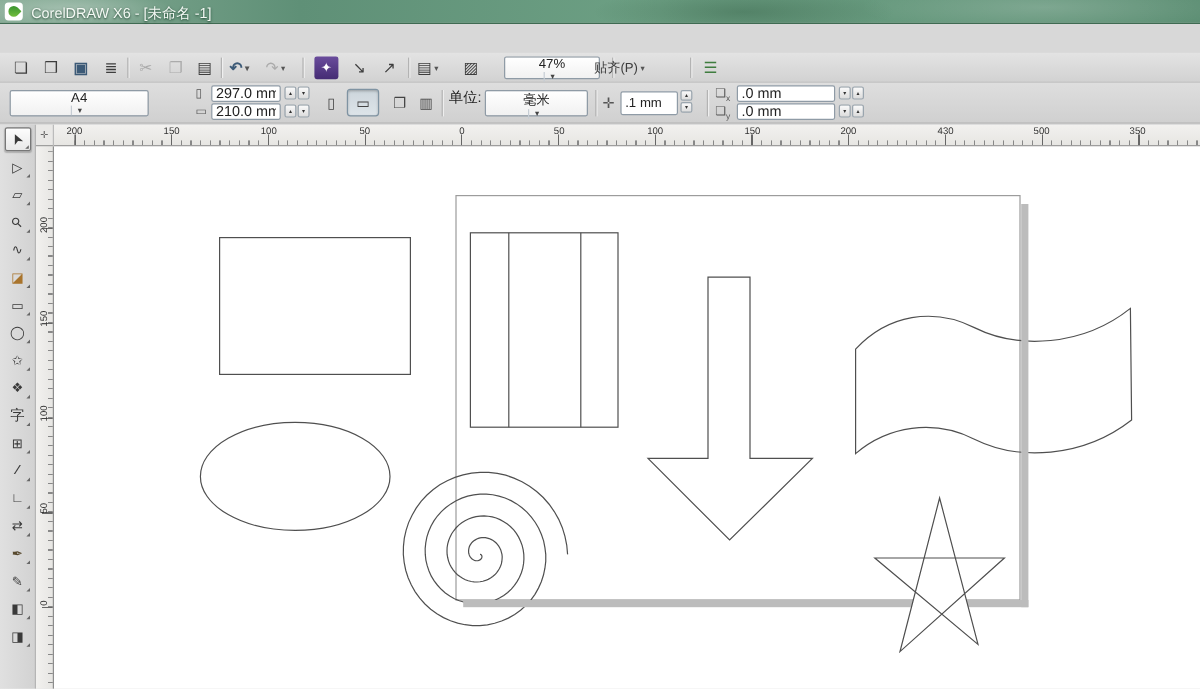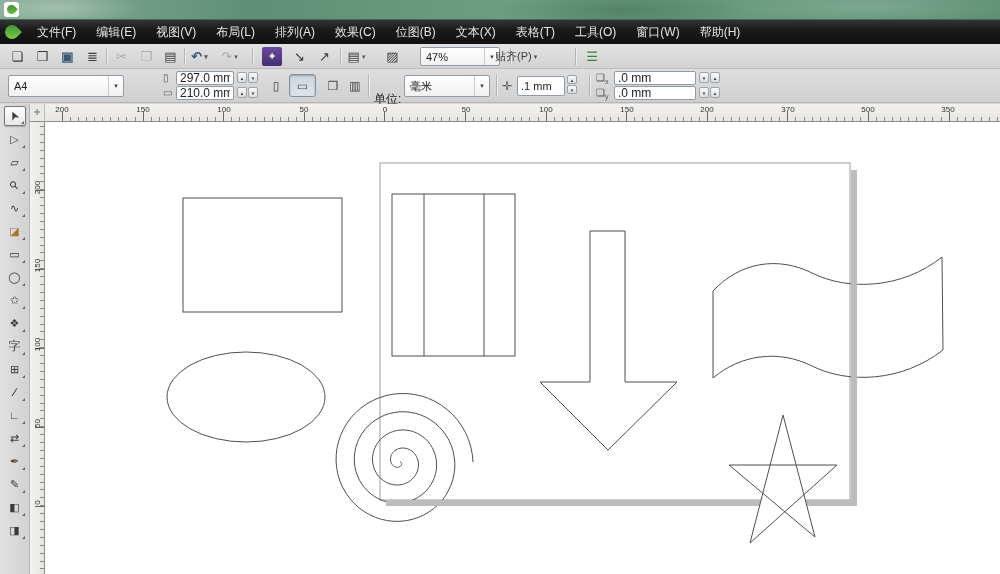--- a/index.html
+++ b/index.html
@@ -40,21 +40,21 @@
     align-items:center; justify-content:center; font-size:13px; color:#3d3d3d;
     border-radius:2px; }
   .tb.disabled { color:#ababab; }
   .tb.blue { color:#3c5a77; font-weight:bold; }
   .tb .dd { font-size:7px; color:#555; margin-left:2px; }
   .tbsep { position:absolute; top:4px; width:1px; height:17px; background:#b3b3b3;
     box-shadow:1px 0 0 #efefef; }
   .tb.connect { background:linear-gradient(#6a4c9c,#452c74); color:#fff;
     width:20px; font-size:11px; }
   .combo { position:absolute; top:3px; height:19px; background:linear-gradient(#fff,#f1f1f1);
-    border:1px solid #8f9ba6; border-radius:2px; display:flex; align-items:center; }
+    border:1px solid #8f9ba6; border-radius:2px; display:flex; align-items:center;flex-direction:column; }
   .combo .val { flex:1; font-size:11px; color:#222; padding:0 5px; white-space:nowrap; }
   .combo .arrow { width:15px; height:100%; border-left:1px solid #c6cdd4;
     display:flex; align-items:center; justify-content:center; font-size:7px; color:#444; }
   .tb.green { color:#3f7d3f; letter-spacing:-1px; }
 
   
   #propbar { position:absolute; left:0; top:69px; width:1000px; height:34px;
     background:linear-gradient(#dedede,#d0d0d0); border-bottom:1px solid #b5b5b5; }
   .pb-label { position:absolute; font-size:12px; color:#222; }
   .pb-btn { position:absolute; width:22px; height:23px; top:5px; border:1px solid transparent;
@@ -124,37 +124,23 @@
 </style>
 </head>
 <body>
 
 <div id="app" data-name="coreldraw-window">
 
   <div id="titlebar" data-name="title-bar">
     <span class="logo" data-name="coreldraw-logo-icon">
         <i></i>
       </span>
-  </div>
-
-  <div id="menubar" data-name="menu-bar">
-    <span class="logo" data-name="coreldraw-balloon-icon"></span>
-    <span class="menu-item" data-name="menu-file">文件(F)</span>
-    <span class="menu-item" data-name="menu-edit">编辑(E)</span>
-    <span class="menu-item" data-name="menu-view">视图(V)</span>
-    <span class="menu-item" data-name="menu-layout">布局(L)</span>
-    <span class="menu-item" data-name="menu-arrange">排列(A)</span>
-    <span class="menu-item" data-name="menu-effects">效果(C)</span>
-    <span class="menu-item" data-name="menu-bitmaps">位图(B)</span>
-    <span class="menu-item" data-name="menu-text">文本(X)</span>
-    <span class="menu-item" data-name="menu-table">表格(T)</span>
-    <span class="menu-item" data-name="menu-tools">工具(O)</span>
-    <span class="menu-item" data-name="menu-window">窗口(W)</span>
-    <span class="menu-item" data-name="menu-help">帮助(H)</span>
-  </div>
+    <span class="title" data-name="window-title">CorelDRAW X6 - [未命名 -1]</span>
+  </div>
+
 
   <div id="toolbar" data-name="standard-toolbar">
     <div class="tb" style="left:8px" data-name="new-document-button">
         <span>❏</span>
       </div>
     <div class="tb" style="left:33px" data-name="open-button">
         <span>❒</span>
       </div>
     <div class="tb blue" style="left:58px" data-name="save-button">
         <span>▣</span>
@@ -237,21 +223,21 @@
     <div class="pb-btn pressed" style="left:289px;width:27px" data-name="landscape-button">
         <span>▭</span>
       </div>
     <div class="pb-btn" style="left:322px" data-name="all-pages-button">
         <span>❐</span>
       </div>
     <div class="pb-btn" style="left:344px" data-name="current-page-button">
         <span>▥</span>
       </div>
     <div class="pbsep" style="left:368px" data-name="propbar-separator"></div>
-    <span class="pb-label" style="left:374px;top:22px" data-name="units-label">单位:</span>
+    <span class="pb-label" style="left:374px;top:4px" data-name="units-label">单位:</span>
     <div class="combo" style="left:404px;top:6px;width:86px;height:22px" data-name="units-combo">
       <span class="val" data-name="units-value">毫米</span>
       <span class="arrow" data-name="units-dropdown-icon">▾</span>
     </div>
     <div class="pbsep" style="left:496px" data-name="propbar-separator"></div>
     <span class="pb-icon" style="left:502px;top:10px;font-size:12px" data-name="nudge-offset-icon">✛</span>
     <input class="pb-field" style="left: 517px; top: 7px; width: 48px; height: 20px; font-size: 11px;" data-name="nudge-offset-field" readonly="" value=".1 mm">
     <div class="spin-v" style="left:567px;top:6px" data-name="nudge-spinner">
         <b>▴</b>
         <b>▾</b>
@@ -277,21 +263,21 @@
   <div id="hruler" data-name="horizontal-ruler">
     <span class="hrl" style="left:17px" data-name="hruler-label">200</span>
     <span class="hrl" style="left:98px" data-name="hruler-label">150</span>
     <span class="hrl" style="left:179px" data-name="hruler-label">100</span>
     <span class="hrl" style="left:259px" data-name="hruler-label">50</span>
     <span class="hrl" style="left:340px" data-name="hruler-label">0</span>
     <span class="hrl" style="left:421px" data-name="hruler-label">50</span>
     <span class="hrl" style="left:501px" data-name="hruler-label">100</span>
     <span class="hrl" style="left:582px" data-name="hruler-label">150</span>
     <span class="hrl" style="left:662px" data-name="hruler-label">200</span>
-    <span class="hrl" style="left:743px" data-name="hruler-label">370</span>
+    <span class="hrl" style="left:743px" data-name="hruler-label">430</span>
     <span class="hrl" style="left:823px" data-name="hruler-label">500</span>
     <span class="hrl" style="left:903px" data-name="hruler-label">350</span>
   </div>
   <div id="vruler" data-name="vertical-ruler">
     <span class="vrl" style="top:61px" data-name="vruler-label">200</span>
     <span class="vrl" style="top:139px" data-name="vruler-label">150</span>
     <span class="vrl" style="top:218px" data-name="vruler-label">100</span>
     <span class="vrl" style="top:297px" data-name="vruler-label">50</span>
     <span class="vrl" style="top:376px" data-name="vruler-label">0</span>
   </div>

